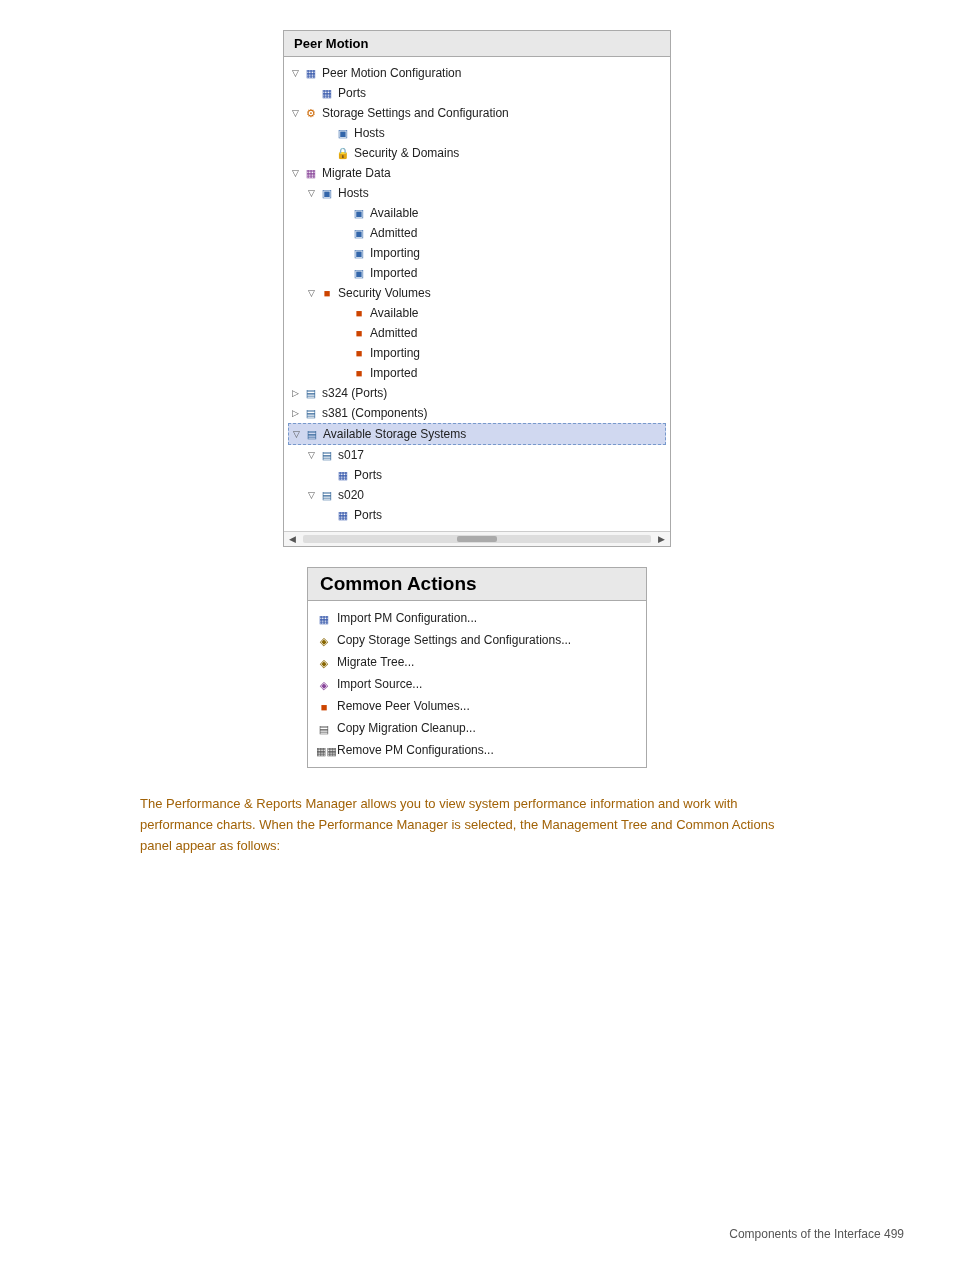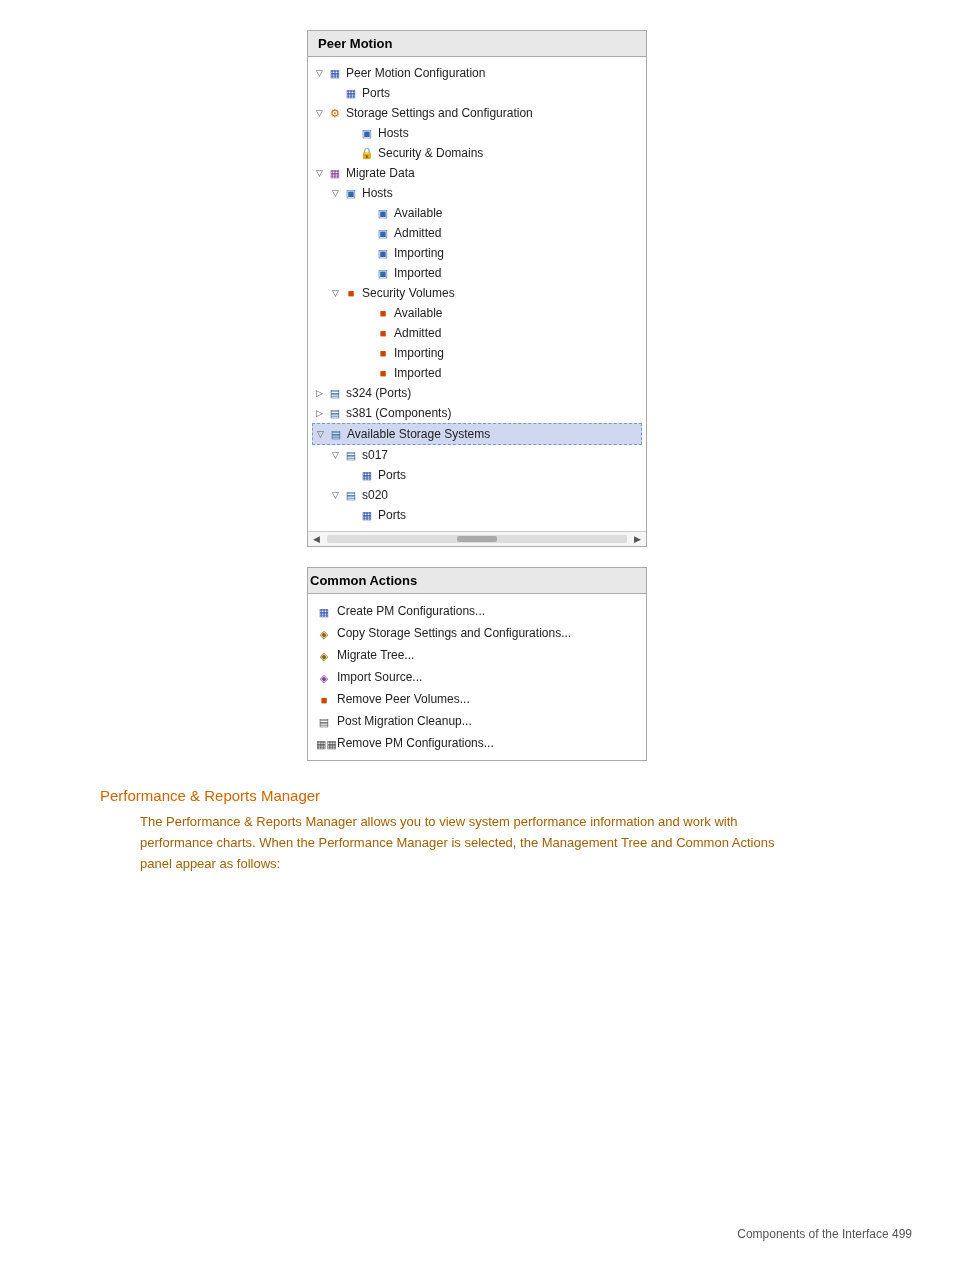--- a/index.html
+++ b/index.html
@@ -15,21 +15,21 @@
 
     .page-content {
       display: flex;
       flex-direction: column;
       align-items: center;
     }
 
     
     .tree-panel {
       border: 1px solid #aaa;
-      width: 340px;
+      width: 388px;
       background: #fff;
       margin-bottom: 20px;
     }
 
     .tree-panel-header {
       background: #e8e8e8;
       border-bottom: 1px solid #aaa;
       padding: 5px 10px;
       font-weight: bold;
       font-size: 13px;
@@ -107,23 +107,23 @@
     
     .actions-panel {
       border: 1px solid #aaa;
       width: 340px;
       background: #fff;
       margin-bottom: 6px;
     }
     .actions-header {
       background: #e8e8e8;
       border-bottom: 1px solid #aaa;
-      padding: 5px 2px;
+      padding: 5px 12px;
       font-weight: bold;
-      font-size: 13px;
+      font-size: 19px;
       color: #000;
     }
     .actions-body {
       padding: 6px 8px;
     }
     .action-item {
       display: flex;
       align-items: center;
       padding: 2px 0;
       font-size: 12px;
@@ -158,21 +158,21 @@
       margin-left: 40px;
       font-size: 13px;
       line-height: 1.6;
       color: #a16207;
     }
 
     
     .page-footer {
       position: fixed;
       bottom: 30px;
-      right: 42px;
+      right: 50px;
       font-size: 12px;
       color: #555;
     }
   </style>
 </head>
 <body>
 
 <div class="page-content">
 
   <div class="tree-panel">
@@ -303,50 +303,49 @@
       <span class="scroll-right">▶</span>
     </div>
   </div>
 
   <div class="actions-panel">
     <div class="actions-header">Common Actions</div>
     <div class="actions-body">
 
     <div class="action-item">
           <span class="action-icon" style="color: rgb(51, 85, 170); font-size: 11px;">▦</span>
-          <span>Create PM Configurations...</span>
+          <span>Import PM Configuration...</span>
         </div>
         <div class="action-item">
           <span class="action-icon" style="color: rgb(136, 102, 0); font-size: 11px;">◈</span>
           <span>Copy Storage Settings and Configurations...</span>
         </div>
         <div class="action-item">
           <span class="action-icon" style="color: rgb(136, 102, 0); font-size: 11px;">◈</span>
           <span>Migrate Tree...</span>
         </div>
         <div class="action-item">
           <span class="action-icon" style="color: rgb(136, 68, 153); font-size: 11px;">◈</span>
           <span>Import Source...</span>
         </div>
         <div class="action-item">
           <span class="action-icon" style="color: rgb(204, 68, 0); font-size: 11px;">■</span>
           <span>Remove Peer Volumes...</span>
         </div>
         <div class="action-item">
           <span class="action-icon" style="color: rgb(85, 85, 85); font-size: 11px;">▤</span>
-          <span>Post Migration Cleanup...</span>
+          <span>Copy Migration Cleanup...</span>
         </div>
         <div class="action-item">
           <span class="action-icon" style="color: rgb(85, 85, 85); font-size: 11px;">▦▦</span>
           <span>Remove PM Configurations...</span>
         </div>
       </div>
   </div>
 
   <div class="section-below">
-    <div class="section-title">Performance &amp; Reports Manager</div>
     <div class="section-body">The Performance &amp; Reports Manager allows you to view system performance information and work with performance charts. When the Performance Manager is selected, the Management Tree and Common Actions panel appear as follows:</div>
   </div>
 </div>
 
 <div class="page-footer">
   <span>Components of the Interface   499</span>
 </div>
 
 </body></html>

